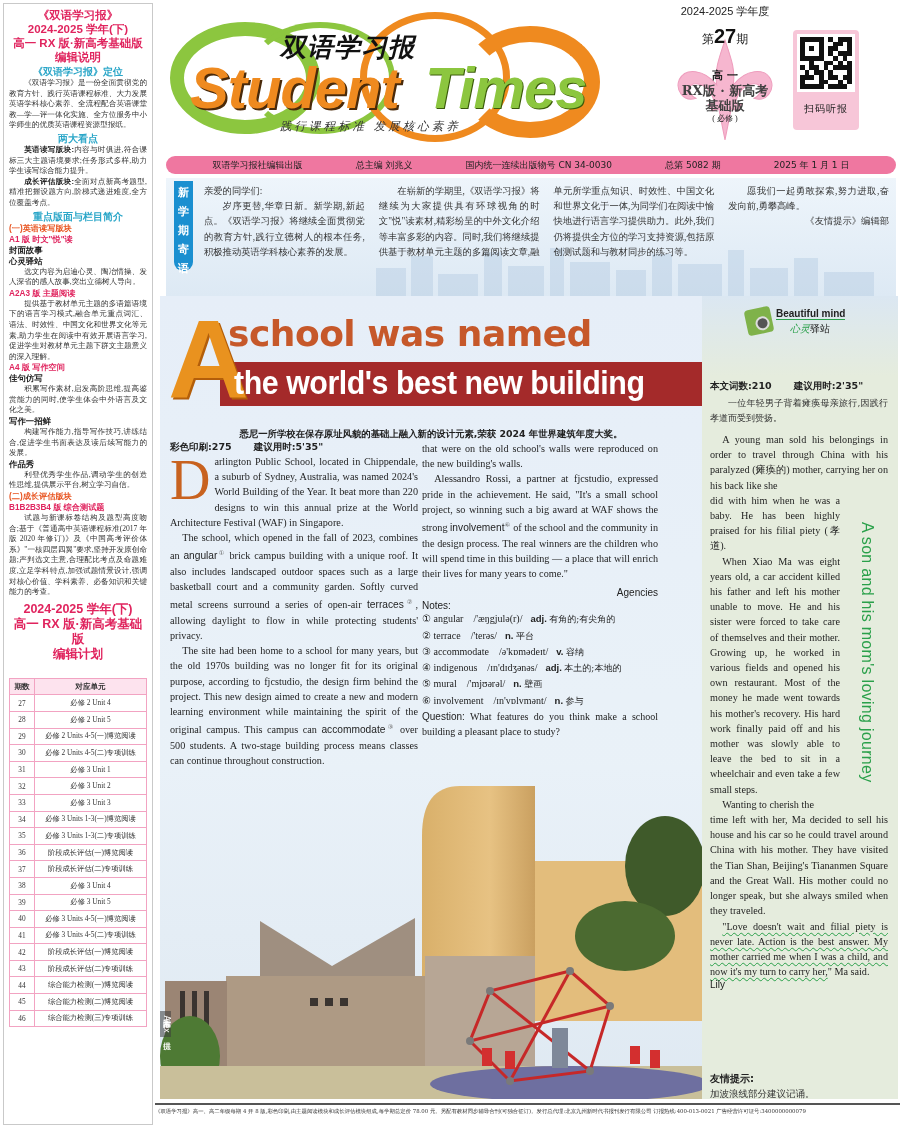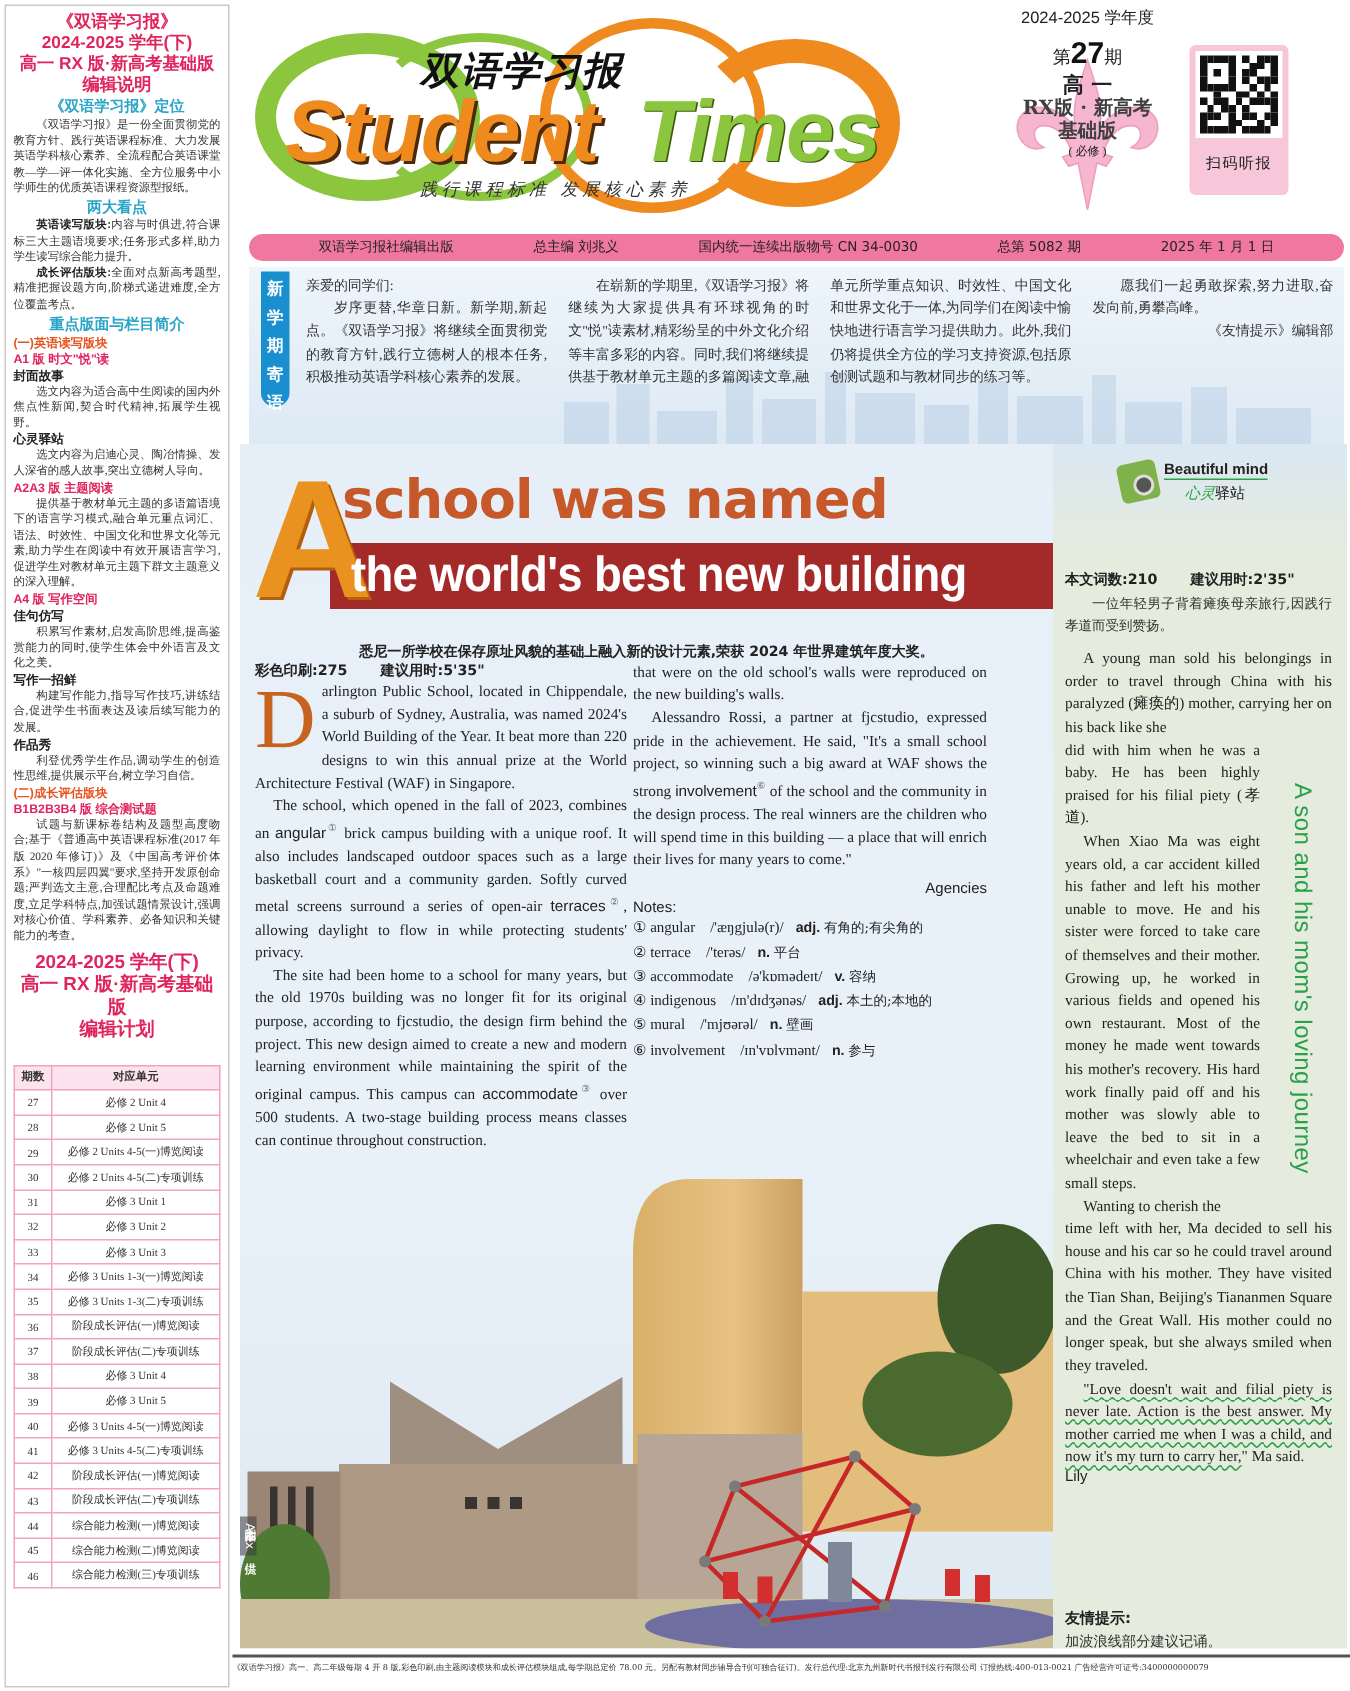--- a/index.html
+++ b/index.html
@@ -32,21 +32,21 @@
   .logo-cn { position: absolute; left: 120px; top: 18px; font-family: "DejaVu Sans", sans-serif; font-weight: bold; font-size: 26px; color: #111; letter-spacing: 1px; font-style: italic; }
   .logo-en1 { position: absolute; left: 30px; top: 42px; font-family: "Liberation Sans", sans-serif; font-weight: bold; font-style: italic; font-size: 58px; color: #ef8a1f; letter-spacing: -1px; text-shadow: 2px 2px 0 #4a2a0a; }
   .logo-en2 { position: absolute; left: 265px; top: 42px; font-family: "Liberation Sans", sans-serif; font-weight: bold; font-style: italic; font-size: 58px; color: #8cc63f; letter-spacing: -1px; text-shadow: 1px 1px 0 #3a5a0a; }
   .logo-slogan { position: absolute; left: 120px; top: 107px; font-family: "DejaVu Sans", sans-serif; font-style: italic; font-size: 11.5px; color: #333; letter-spacing: 3px; }
 
   .issue-box { position: absolute; left: 495px; top: 4px; width: 140px; height: 140px; text-align: center; }
   .fleur { position: absolute; left: 18px; top: 34px; width: 104px; height: 104px; }
   .issue-year { position: relative; font-family: "Liberation Sans", sans-serif; font-size: 11px; color: #222; }
   .issue-no { position: relative; margin-top: 6px; font-family: "DejaVu Sans", sans-serif; font-size: 12px; color: #222; }
   .issue-no b { font-family: "Liberation Sans", sans-serif; font-size: 20px; color: #111; }
-  .issue-grade { position: relative; font-family: "DejaVu Serif", serif; font-weight: bold; font-size: 14px; line-height: 15px; color: #222; margin-top: 2px; }
+  .issue-grade { position: relative; font-family: "DejaVu Serif", serif; font-weight: bold; font-size: 11px; line-height: 15px; color: #222; margin-top: 20px; }
   .issue-ed { position: relative; font-family: "DejaVu Serif", serif; font-weight: bold; font-size: 13px; line-height: 15px; color: #404040; }
   .issue-req { position: relative; font-size: 8px; color: #222; }
 
   .qr-box { position: absolute; left: 633px; top: 30px; width: 66px; height: 100px; background: #f7c6d8; border-radius: 4px; padding: 4px; text-align: center; }
   .qr { width: 58px; height: 58px; background: #fff; margin: 0 auto; display: grid; grid-template-columns: repeat(11, 1fr); padding: 3px; gap: 0; }
   .qr span { display: block; }
   .qr span.k { background: #111; }
   .qr-label { margin-top: 10px; font-family: "DejaVu Sans", sans-serif; font-size: 10px; color: #222; letter-spacing: 1px; }
 
   .pubbar { position: absolute; left: 166px; top: 156px; width: 730px; height: 18px; background: #ef77a0; border-radius: 9px; font-family: "DejaVu Sans", sans-serif; font-size: 9px; color: #222; line-height: 18px; display: flex; justify-content: space-around; padding: 0 20px; }
@@ -128,21 +128,20 @@
   <p class="sb-p">《双语学习报》是一份全面贯彻党的教育方针、践行英语课程标准、大力发展英语学科核心素养、全流程配合英语课堂教—学—评一体化实施、全方位服务中小学师生的优质英语课程资源型报纸。</p>
 
   <div class="sb-sub">两大看点</div>
   <p class="sb-p"><b>英语读写版块:</b><span>内容与时俱进,符合课标三大主题语境要求;任务形式多样,助力学生读写综合能力提升。</span></p>
   <p class="sb-p"><b>成长评估版块:</b><span>全面对点新高考题型,精准把握设题方向,阶梯式递进难度,全方位覆盖考点。</span></p>
 
   <div class="sb-sub">重点版面与栏目简介</div>
   <div class="sb-sec">(一)英语读写版块</div>
   <div class="sb-sec red">A1 版 时文"悦"读</div>
   <div class="sb-h">封面故事</div>
-  <p class="sb-p">选文内容为适合高中生阅读的国内外焦点性新闻,契合时代精神,拓展学生视野。</p>
   <div class="sb-h">心灵驿站</div>
   <p class="sb-p">选文内容为启迪心灵、陶冶情操、发人深省的感人故事,突出立德树人导向。</p>
   <div class="sb-sec red">A2A3 版 主题阅读</div>
   <p class="sb-p">提供基于教材单元主题的多语篇语境下的语言学习模式,融合单元重点词汇、语法、时效性、中国文化和世界文化等元素,助力学生在阅读中有效开展语言学习,促进学生对教材单元主题下群文主题意义的深入理解。</p>
   <div class="sb-sec red">A4 版 写作空间</div>
   <div class="sb-h">佳句仿写</div>
   <p class="sb-p">积累写作素材,启发高阶思维,提高鉴赏能力的同时,使学生体会中外语言及文化之美。</p>
   <div class="sb-h">写作一招鲜</div>
   <p class="sb-p">构建写作能力,指导写作技巧,讲练结合,促进学生书面表达及读后续写能力的发展。</p>
   <div class="sb-h">作品秀</div>
@@ -461,20 +460,21 @@
     <div class="source">Agencies</div>
     <div class="notes-h">Notes:</div>
     <div id="notes">
         <div class="note"><span>①</span> <span>angular</span><span class="ph">/'æŋgjulə(r)/</span><span class="pos">adj.</span> <span class="cn">有角的;有尖角的</span></div>
         <div class="note"><span>②</span> <span>terrace</span><span class="ph">/'terəs/</span><span class="pos">n.</span> <span class="cn">平台</span></div>
         <div class="note"><span>③</span> <span>accommodate</span><span class="ph">/ə'kɒmədeɪt/</span><span class="pos">v.</span> <span class="cn">容纳</span></div>
         <div class="note"><span>④</span> <span>indigenous</span><span class="ph">/ɪn'dɪdʒənəs/</span><span class="pos">adj.</span> <span class="cn">本土的;本地的</span></div>
         <div class="note"><span>⑤</span> <span>mural</span><span class="ph">/'mjʊərəl/</span><span class="pos">n.</span> <span class="cn">壁画</span></div>
         <div class="note"><span>⑥</span> <span>involvement</span><span class="ph">/ɪn'vɒlvmənt/</span><span class="pos">n.</span> <span class="cn">参与</span></div>
       </div>
+    <p class="question"><b>Question:</b><span> What features do you think make a school building a pleasant place to study?</span></p>
   </div>
 
   <div class="photo">
     <svg width="542" height="333" viewBox="0 0 542 333">
       <defs>
         <linearGradient id="sky" x1="0" y1="0" x2="0" y2="1">
             <stop offset="0" stop-color="#e9f1f8"></stop>
             <stop offset="1" stop-color="#dfe9f2"></stop>
           </linearGradient>
         <linearGradient id="gold" x1="0" y1="0" x2="1" y2="0">

